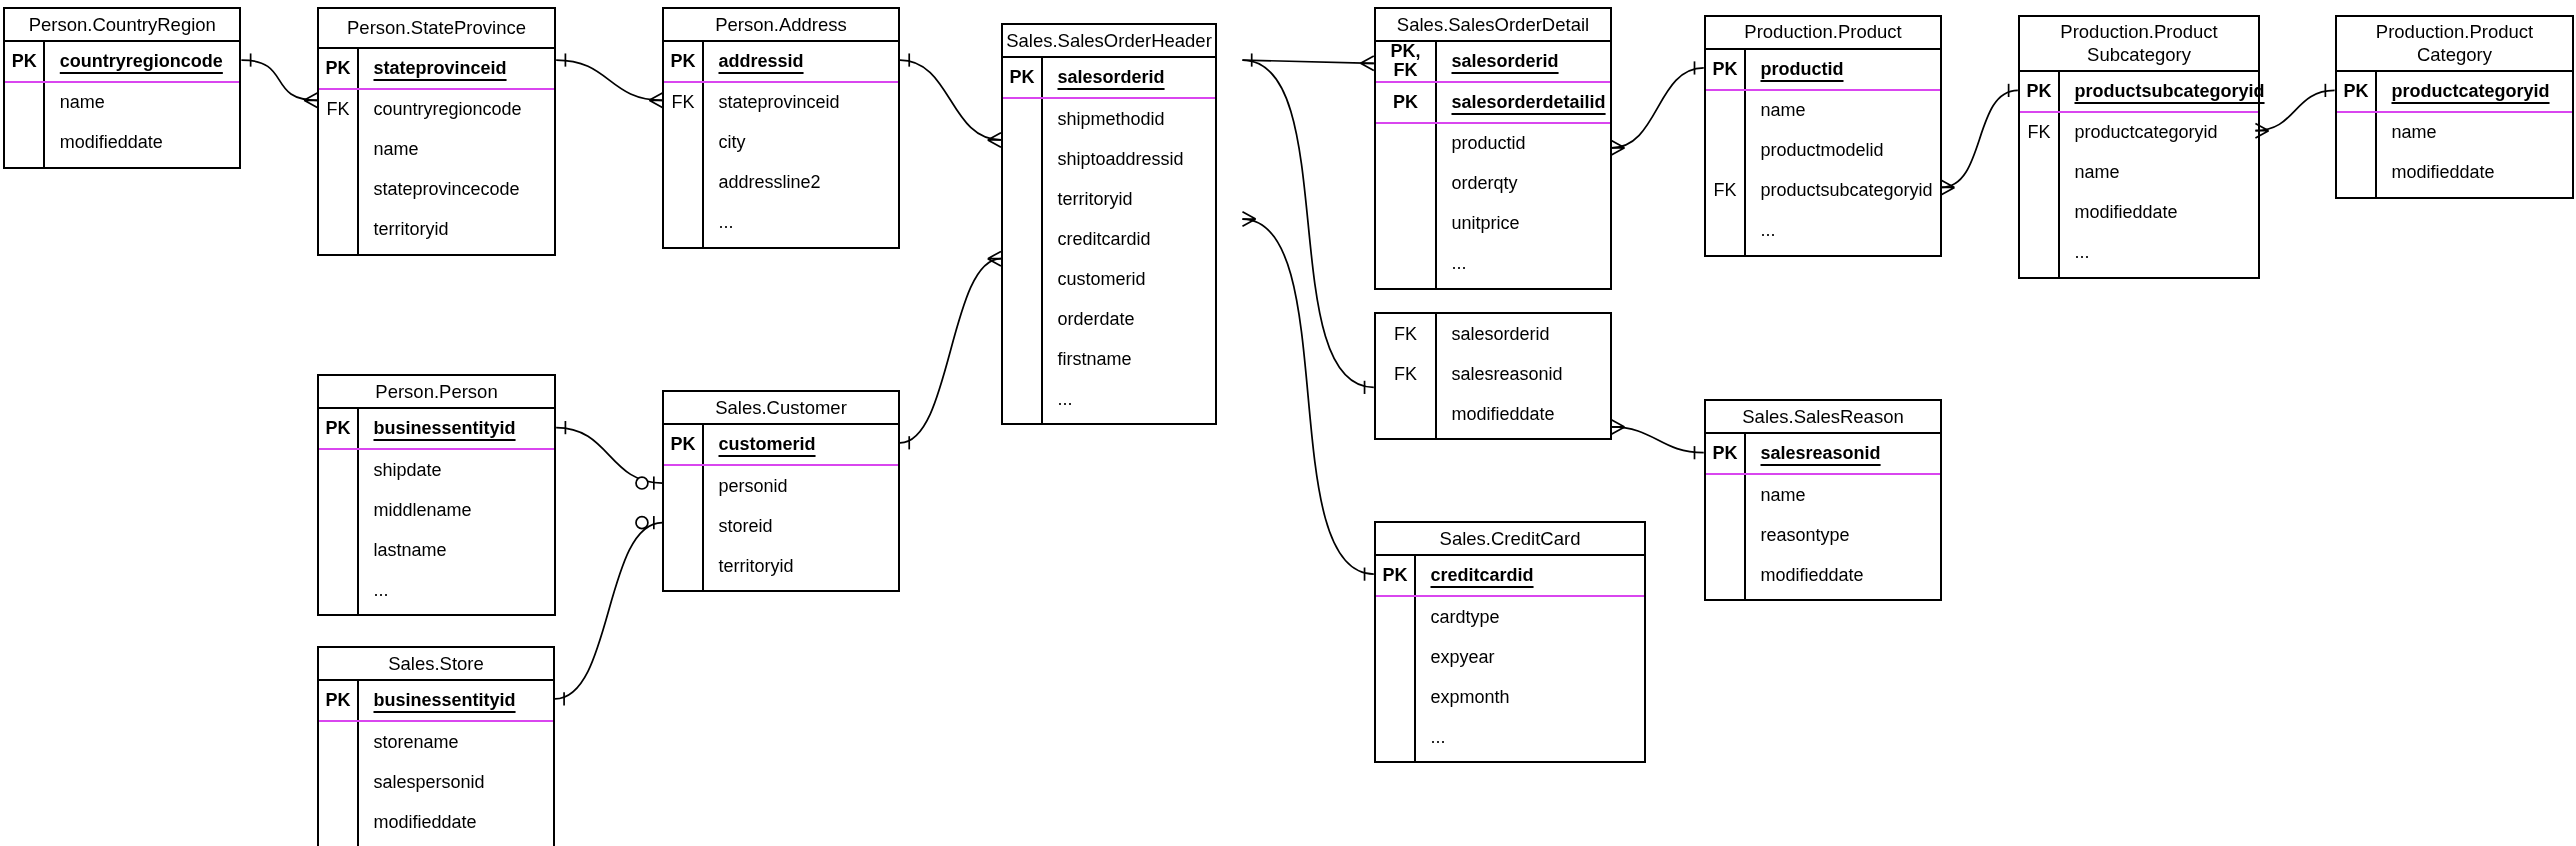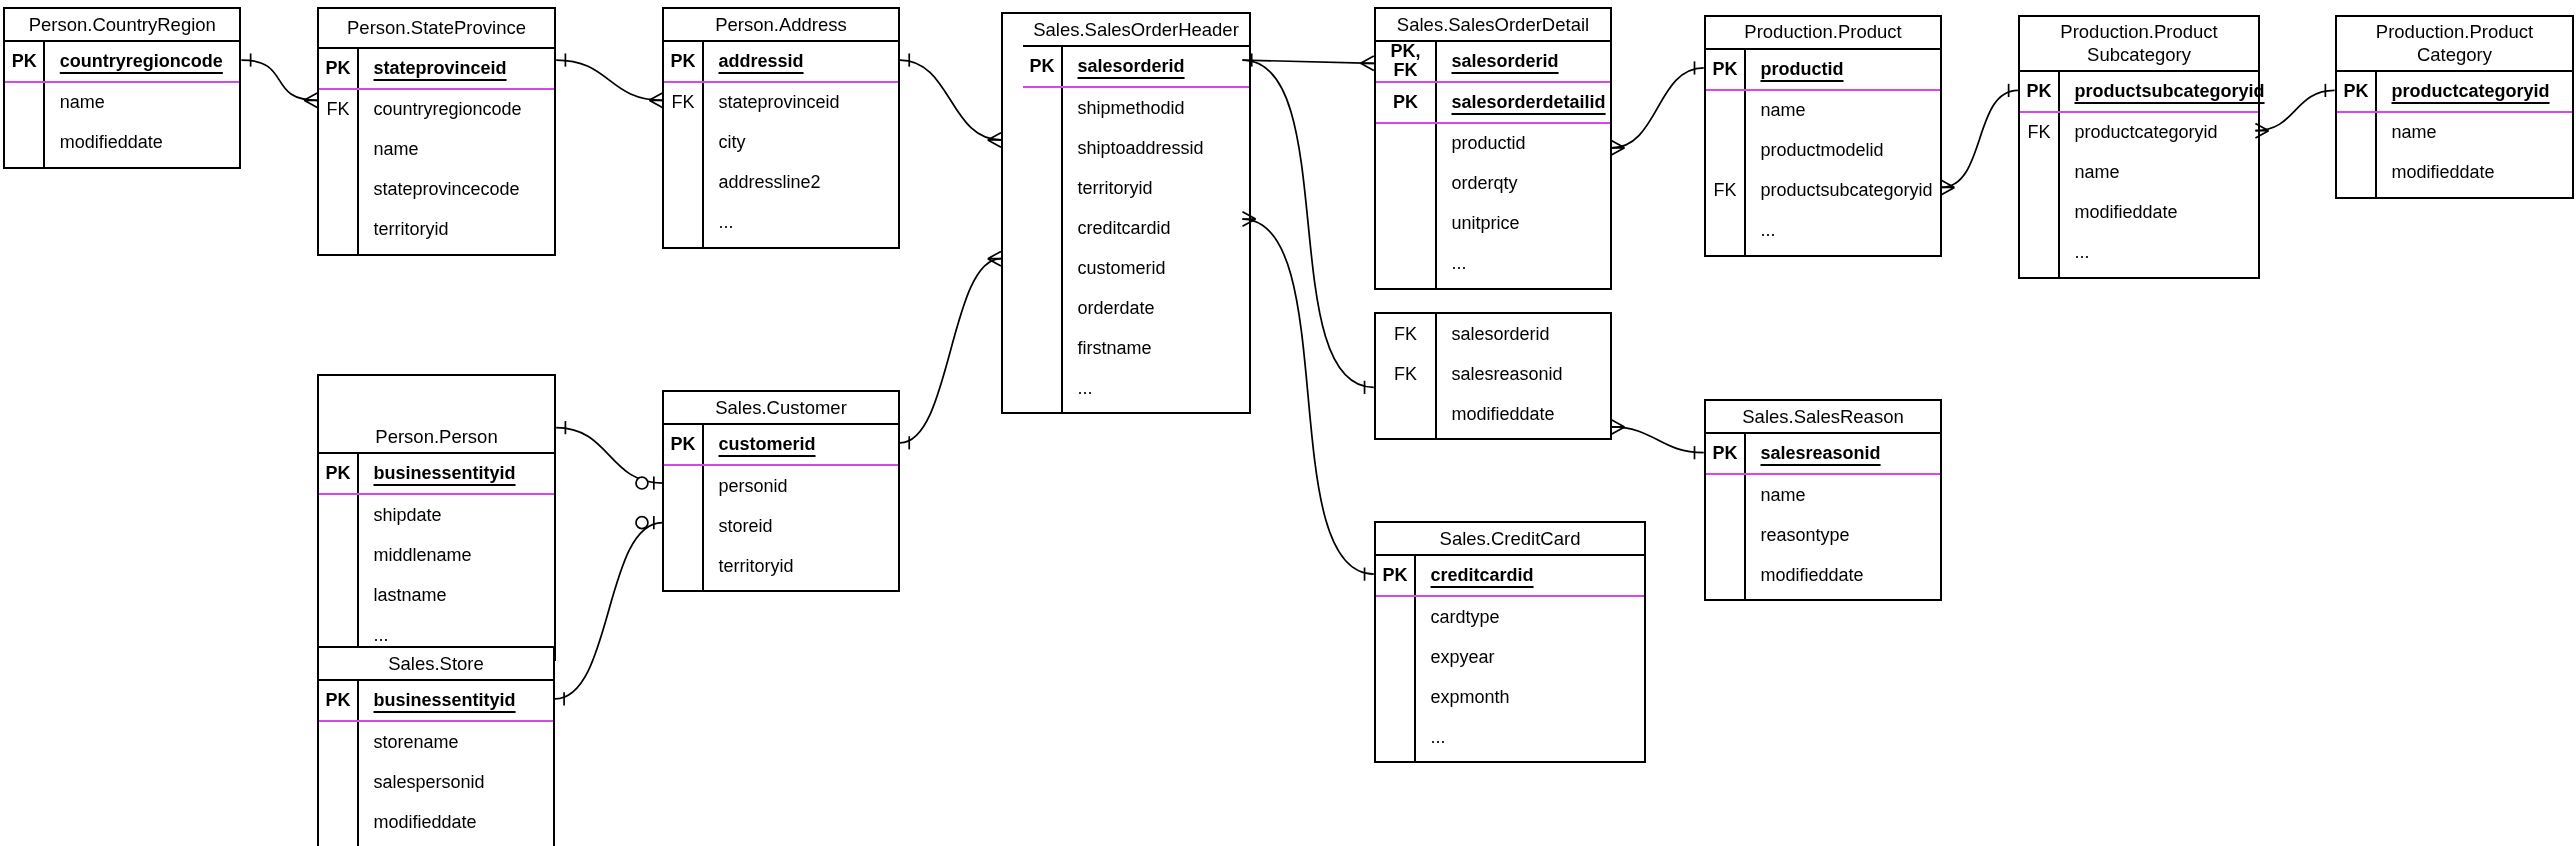--- a/index.html
+++ b/index.html
@@ -100,21 +100,21 @@
           <div class="klabel"></div>
         </div>
         <div class="namecol">
           <div class="flabel">stateprovinceid</div>
           <div class="flabel">city</div>
           <div class="flabel">addressline2</div>
           <div class="flabel">...</div>
         </div>
       </div>
     </div>
-    <div class="tbl" style="left: 1001px; top: 12px; width: 250px; padding-left: 20px;">
+    <div class="tbl" style="left: 1001px; top: 23px; width: 216px;">
       <div class="tbl-title" style="height: 33px;">
         <span>Sales.SalesOrderHeader</span>
       </div>
       <div class="band" style="height: 41px;">
         <span class="kcell" style="width: 40px;">PK</span>
         <div class="bname">
           <span class="pk-name">salesorderid</span>
         </div>
       </div>
       <div class="tbody">
@@ -239,21 +239,21 @@
           <div class="klabel"></div>
           <div class="klabel"></div>
         </div>
         <div class="namecol">
           <div class="flabel">name</div>
           <div class="flabel">modifieddate</div>
         </div>
       </div>
     </div>
     <div class="tbl" style="left: 317px; top: 374px; width: 239px;">
-      <div class="tbl-title" style="height: 33px; margin-top: 45px;">
+      <div class="tbl-title" style="height: 33px;">
         <span>Person.Person</span>
       </div>
       <div class="band" style="height: 41px;">
         <span class="kcell" style="width: 40px;">PK</span>
         <div class="bname">
           <span class="pk-name">businessentityid</span>
         </div>
       </div>
       <div class="tbody">
         <div class="keycol" style="width: 40px;">

